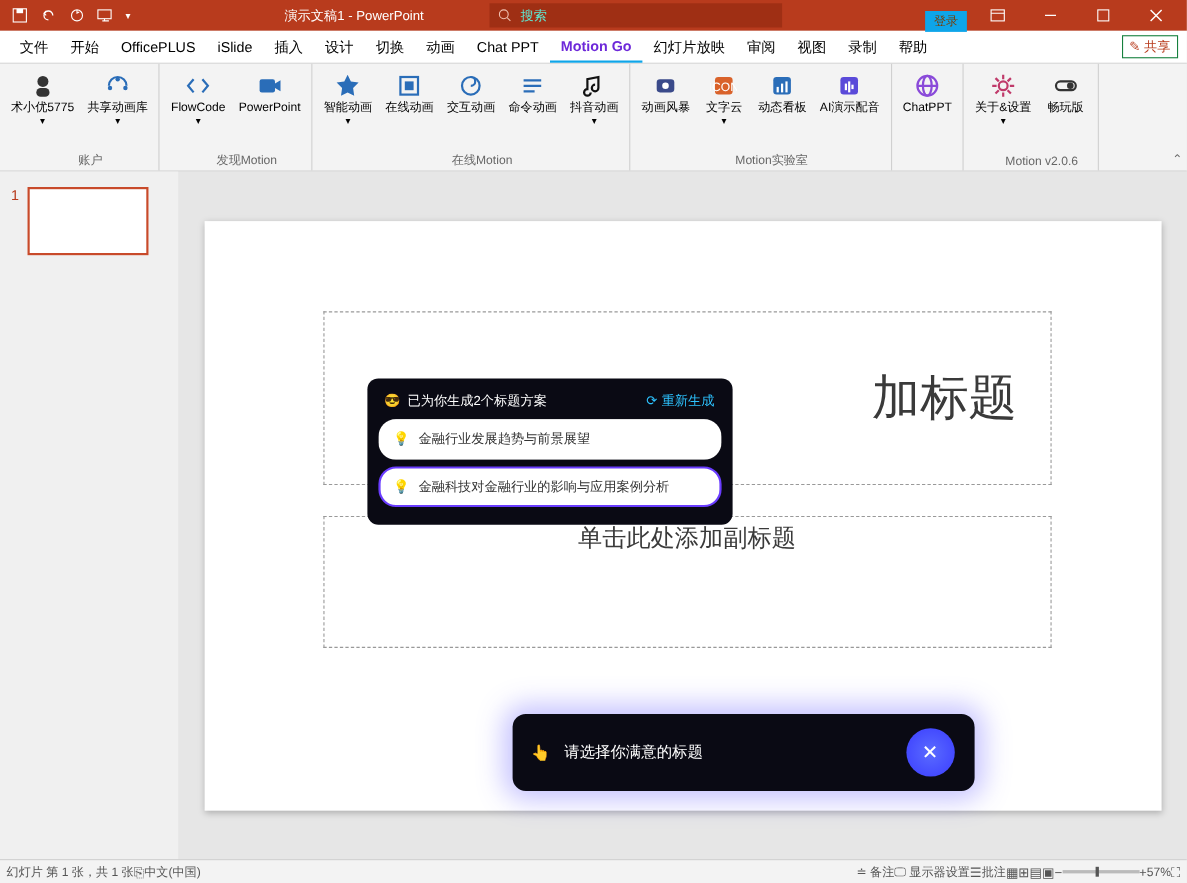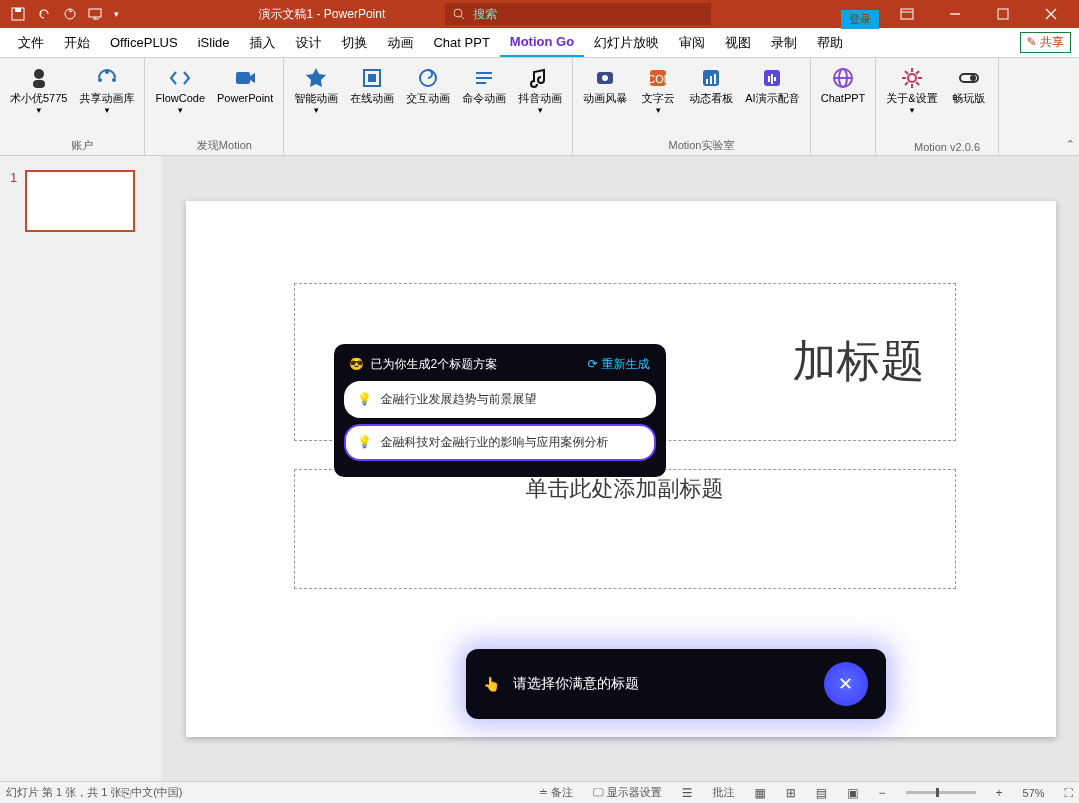--- a/index.html
+++ b/index.html
@@ -52,21 +52,21 @@
 .ai-bulb { color: #ffb347; }
 
 
 .bottom-prompt { position: absolute; left: 280px; bottom: 18px; width: 420px; height: 70px; background: #0a0a14; border-radius: 12px; display: flex; align-items: center; justify-content: space-between; padding: 0 18px; box-shadow: 0 0 24px 8px rgba(90,80,255,0.35); z-index: 10; }
 .bottom-prompt-left { display: flex; align-items: center; gap: 12px; color: #fff; font-size: 14px; }
 .close-circle { width: 44px; height: 44px; border-radius: 50%; background: radial-gradient(circle,#5a6bff,#3a3cff); display: flex; align-items: center; justify-content: center; color: #fff; font-size: 18px; }
 
 
 .statusbar { position: absolute; bottom: 0; left: 0; right: 0; height: 22px; background: #f3f3f3; border-top: 1px solid #d0d0d0; display: flex; align-items: center; font-size: 11px; color: #555; padding: 0 6px; }
 .statusbar .sb-left { display: flex; align-items: center; }
-.statusbar .sb-right { margin-left: auto; display: flex; align-items: center; gap: 20px; }
+.statusbar .sb-right { margin-left: auto; display: flex; align-items: center; gap: 0; }
 .sb-icon { font-size: 12px; }
 .zoom-slider { width: 70px; height: 3px; background: #bbb; position: relative; }
 .zoom-thumb { position: absolute; left: 44%; top: -3px; width: 3px; height: 9px; background: #555; }
 
 svg { display: block; }
 </style>
 </head>
 <body>
 
 <div class="titlebar">
@@ -247,20 +247,21 @@
           <div class="ribbon-item">
             <div class="ribbon-item-icon">
               <svg width="24" height="24" viewBox="0 0 24 24">
                 <path d="M9 18a3 3 0 11-3-3V6l10-2v10a3 3 0 11-3-3" fill="none" stroke="#111" stroke-width="2"></path>
               </svg>
             </div>
             <div class="ribbon-item-label">抖音动画</div>
             <div style="font-size: 9px;">▾</div>
           </div>
         </div>
+        <div class="ribbon-group-label">在线Motion</div>
       </div>
       <div class="ribbon-group">
         <div class="ribbon-items">
           <div class="ribbon-item">
             <div class="ribbon-item-icon">
               <svg width="24" height="24" viewBox="0 0 24 24">
                 <rect x="4" y="6" width="16" height="12" rx="3" fill="#3a4a8a"></rect>
                 <circle cx="12" cy="12" r="3" fill="#fff"></circle>
               </svg>
             </div>

